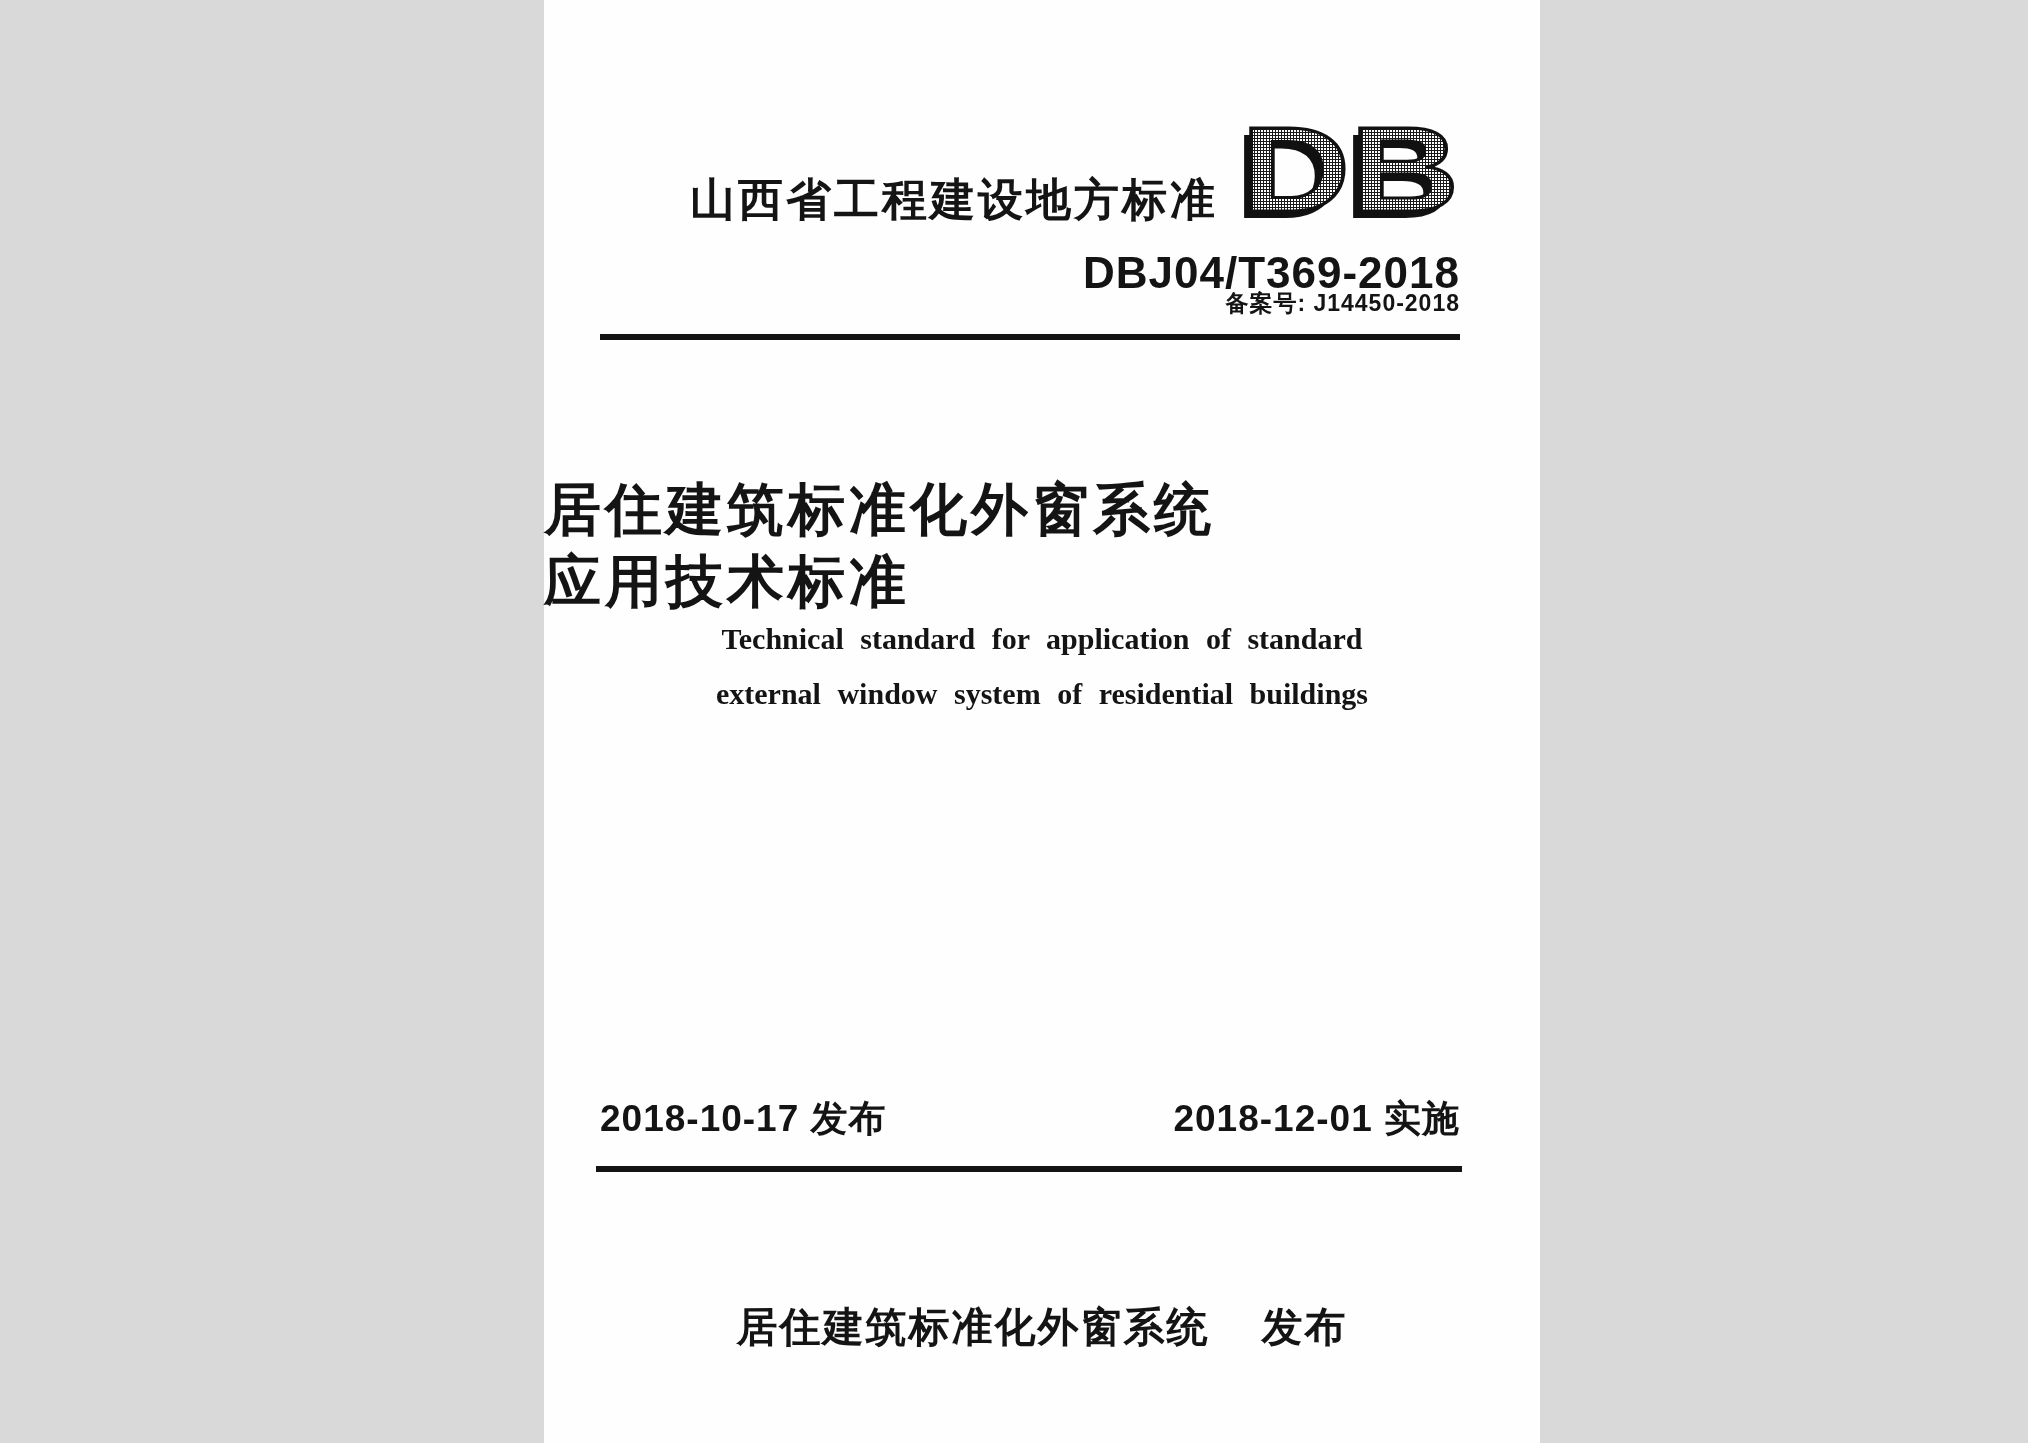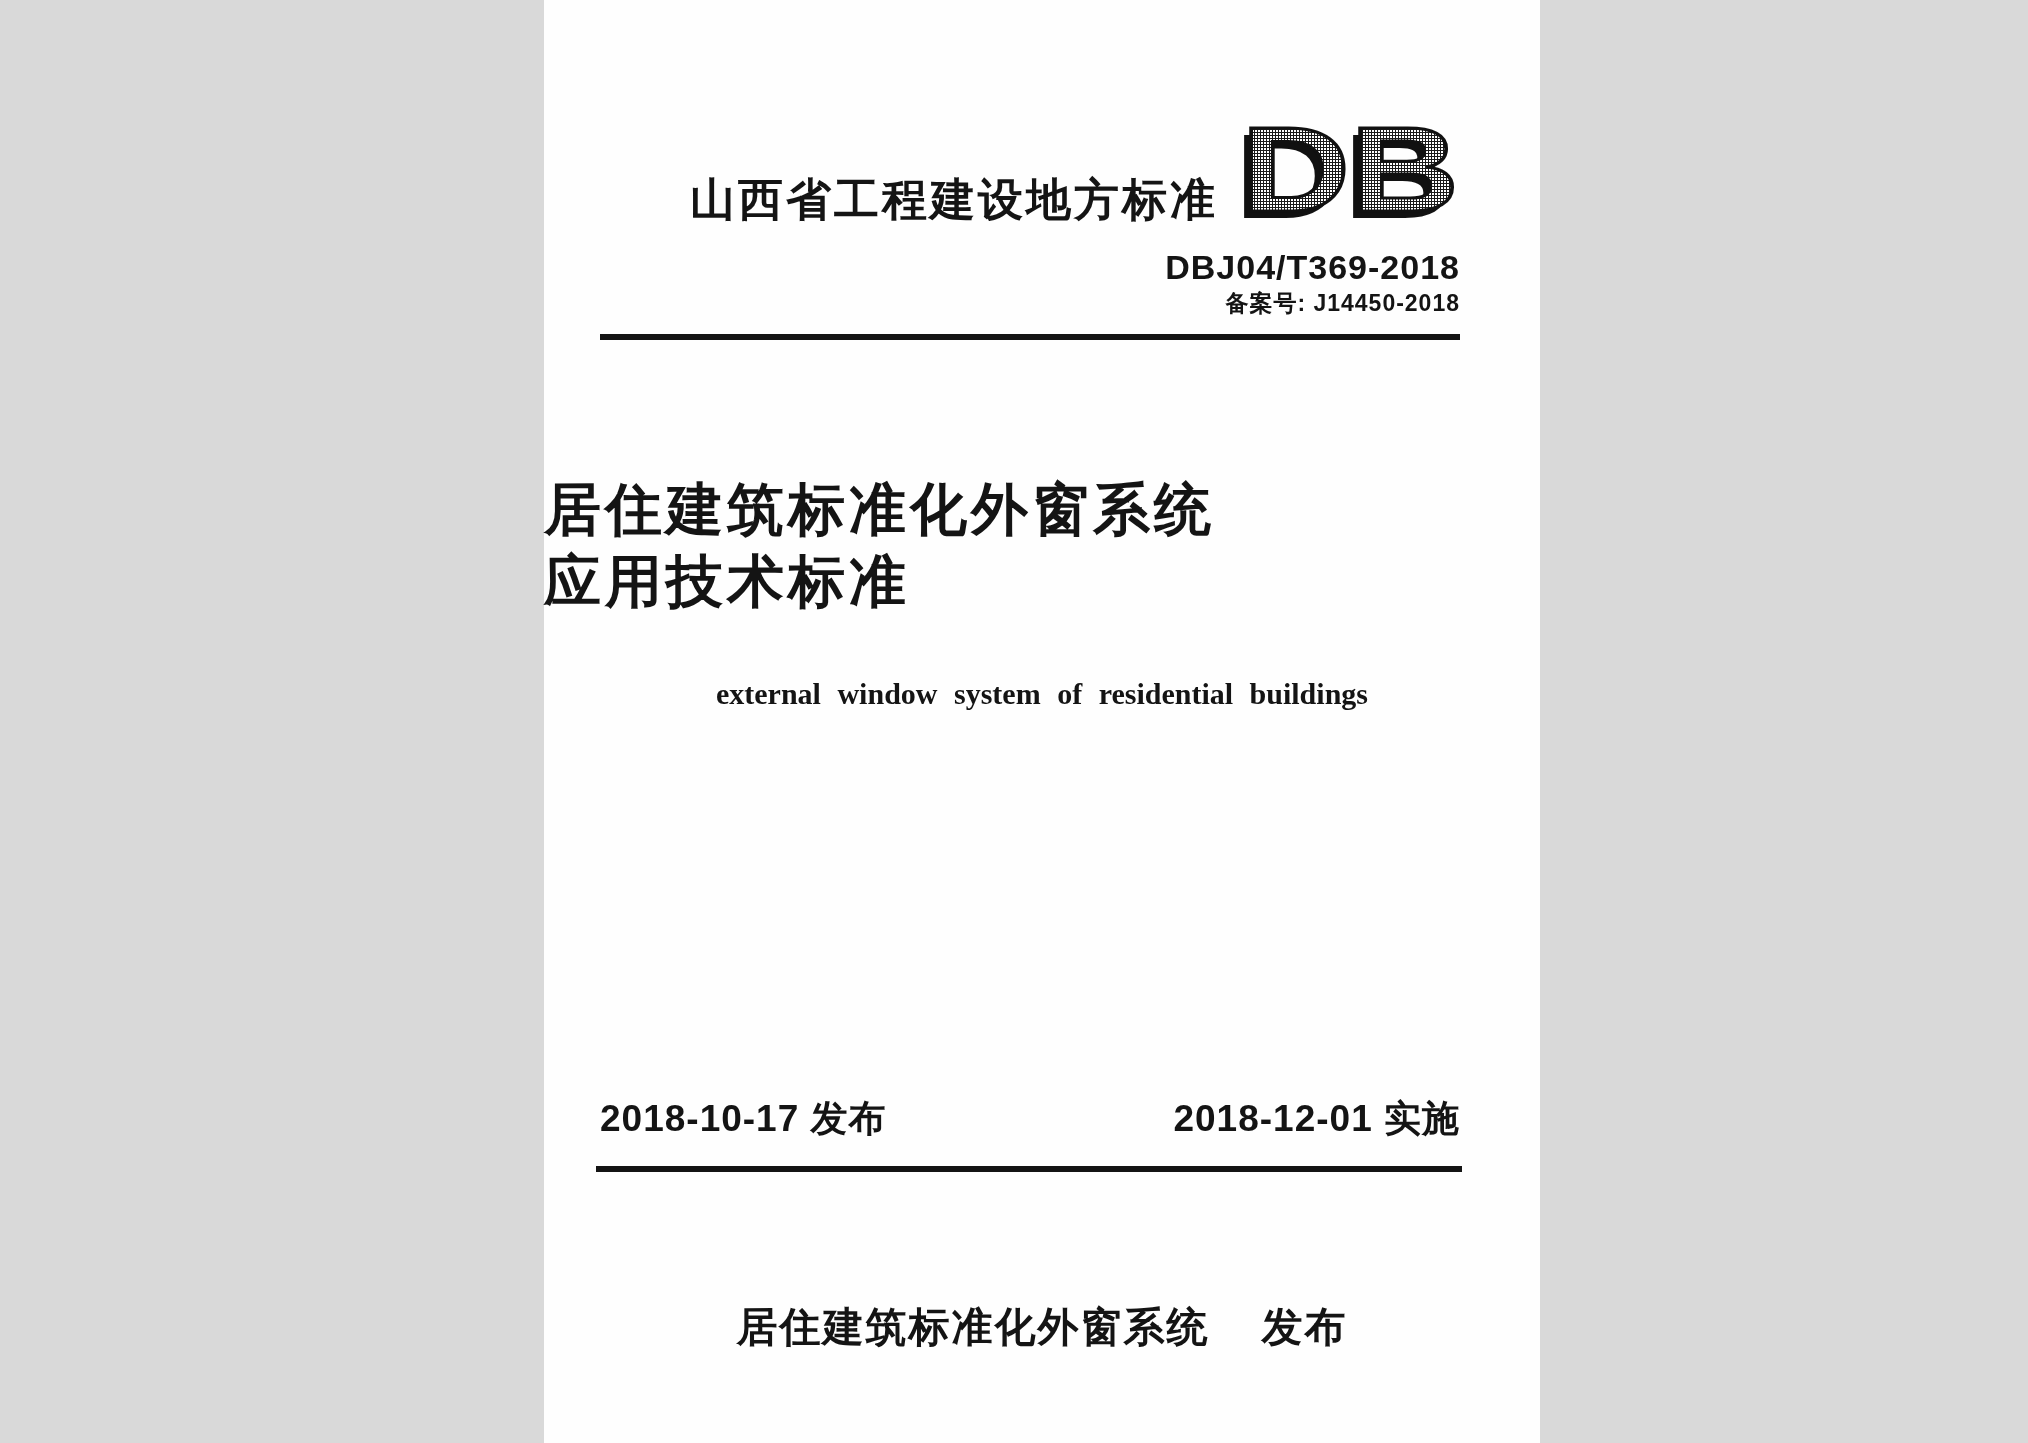--- a/index.html
+++ b/index.html
@@ -43,21 +43,21 @@
   .logo-wrap {
     left: 688px;
     top: 104px;
     width: 228px;
     height: 126px;
   }
 
   .std-no {
     right: 80px;
     top: 248px;
-    font-size: 34px;
+    font-size: 44px;
     font-weight: 700;
     letter-spacing: 1px;
     white-space: nowrap;
   }
   .filing-no {
     right: 80px;
     top: 288px;
     font-size: 23px;
     font-weight: 700;
     letter-spacing: 1px;
@@ -154,20 +154,21 @@
     </div>
 
     <div class="abs std-no">DBJ04/T369-2018</div>
     <div class="abs filing-no">备案号: J14450-2018</div>
 
     <div class="abs rule rule-top"></div>
 
     <div class="abs title-zh title-zh-1">居住建筑标准化外窗系统</div>
     <div class="abs title-zh title-zh-2">应用技术标准</div>
 
+    <div class="abs title-en title-en-1">Technical standard for application of standard</div>
     <div class="abs title-en title-en-2">external window system of residential buildings</div>
 
     <div class="abs dates-row">
       <span>2018-10-17 发布</span>
       <span>2018-12-01 实施</span>
     </div>
 
     <div class="abs rule rule-bottom"></div>
 
     <div class="abs publisher-row">

